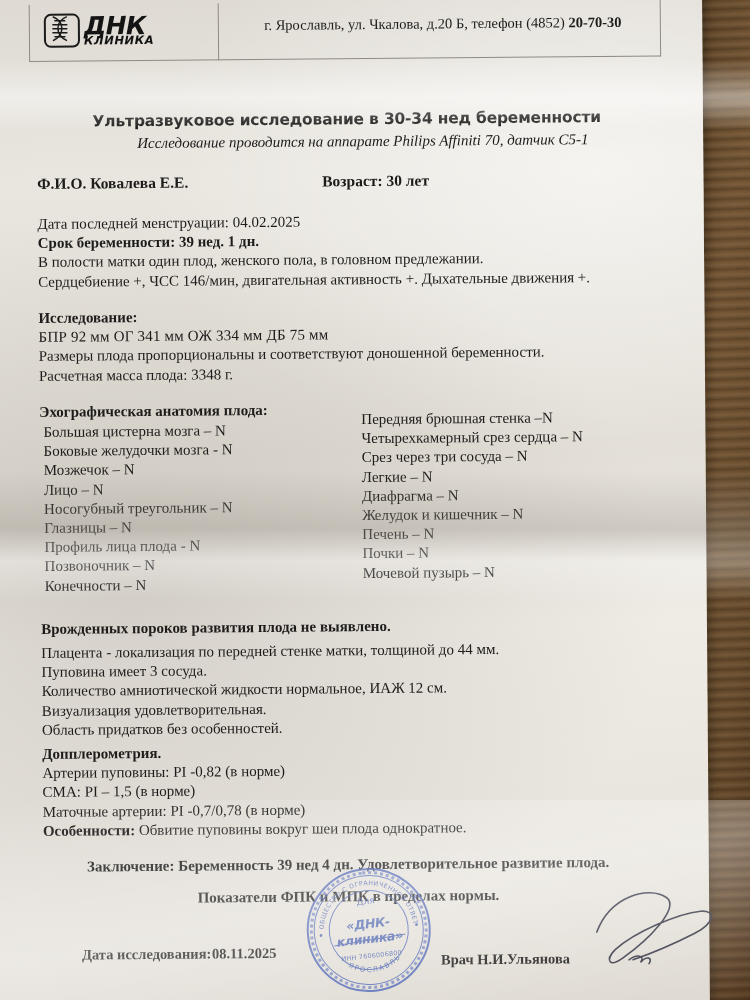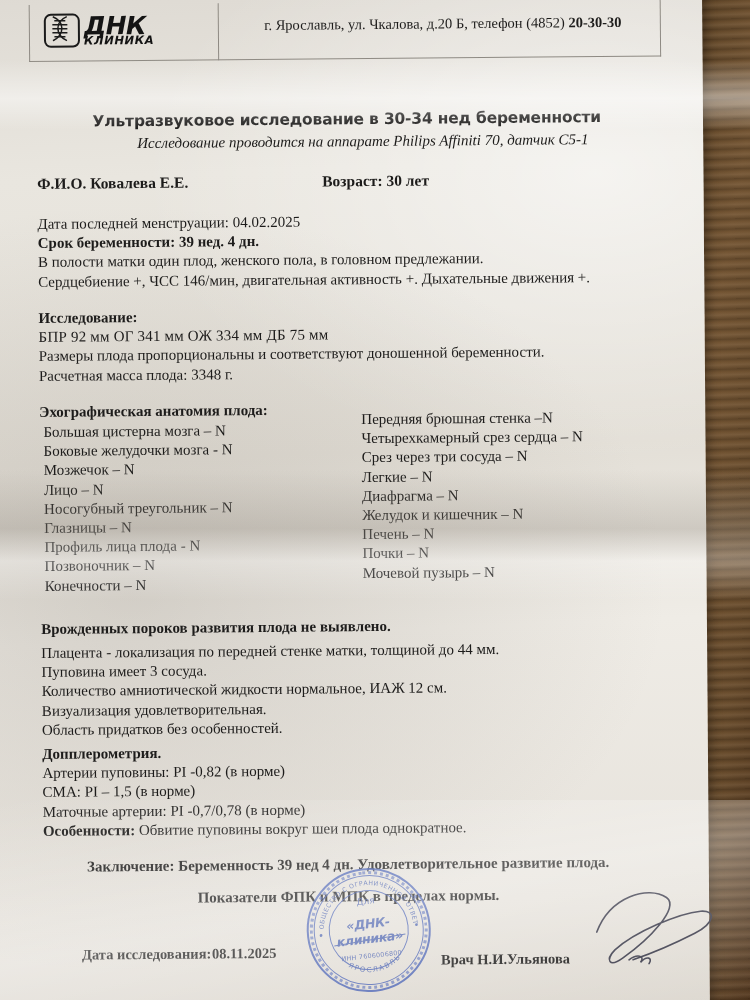--- a/index.html
+++ b/index.html
@@ -347,35 +347,35 @@
             </g>
           </svg>
         </div>
         <div class="logo-text">
           <div class="logo-dnk">ДНК</div>
           <div class="logo-klinika">КЛИНИКА</div>
         </div>
       </div>
 
       <div class="hdr-address">
-        <span>г. Ярославль, ул. Чкалова, д.20 Б, телефон (4852) </span><b>20-30-30</b>
+        <span>г. Ярославль, ул. Чкалова, д.20 Б, телефон (4852) </span><b>20-70-30</b>
       </div>
     </div>
 
     <div class="doc-title">Ультразвуковое исследование в 30-34 нед  беременности</div>
     <div class="doc-subtitle">Исследование проводится на аппарате  Philips Affiniti 70, датчик C5-1</div>
 
     <div class="row-fio">
       <span>Ф.И.О. Ковалева Е.Е.</span>
       <span class="age">Возраст: 30 лет</span>
     </div>
 
     <div class="block" id="blk-anamnesis">
       <span class="ln">Дата последней менструации: 04.02.2025</span>
-      <span class="ln"><span class="b">Срок беременности: </span><span class="b">39 нед. 4 дн.</span></span>
+      <span class="ln"><span class="b">Срок беременности: </span><span class="b">39 нед. 1 дн.</span></span>
       <span class="ln">В полости матки  один плод,   женского пола, в головном  предлежании.</span>
       <span class="ln">Сердцебиение +, ЧСС 146/мин, двигательная активность +. Дыхательные движения +.</span>
     </div>
 
     <div class="block" id="blk-fetometry">
       <span class="ln b"><span>Исследование</span>:</span>
       <span class="ln measures">БПР 92  мм        ОГ 341    мм  ОЖ 334  мм   ДБ 75 мм</span>
       <span class="ln">Размеры плода пропорциональны и соответствуют  доношенной беременности.</span>
       <span class="ln">Расчетная масса плода: 3348 г.</span>
     </div>

